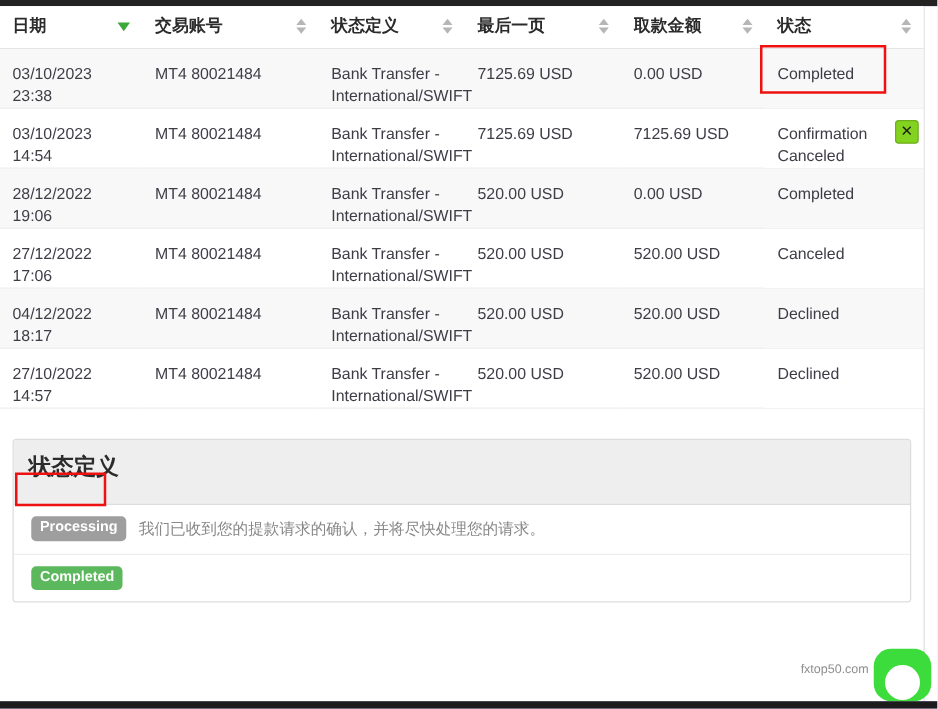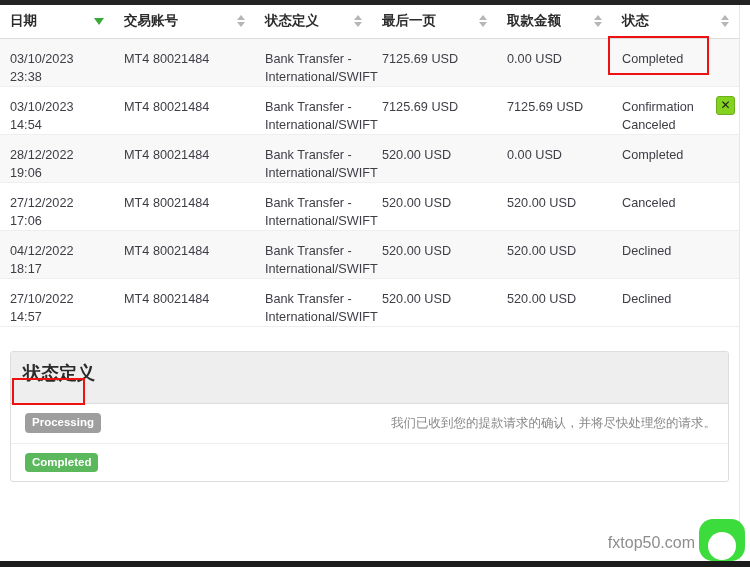--- a/index.html
+++ b/index.html
@@ -184,26 +184,26 @@
     border-radius: 4px;
     font-size: 11.5px;
     font-weight: bold;
     color: #ffffff;
     margin-right: 10px;
     line-height: 1.25;
     white-space: nowrap;
   }
   .badge.processing { background: #9e9e9e; }
   .badge.completed  { background: #5cb85c; }
-  .deftext { flex: 1 1 auto; line-height: 1.65; text-align: right; }
+  .deftext { flex: 1 1 auto; line-height: 1.65; }
 
   .watermark {
     position: absolute;
-    right: 44px; bottom: 9px;
-    font-size: 16px;
+    right: 44px; bottom: 20px;
+    font-size: 10px;
     color: #8d8d8d;
     z-index: 30;
   }
   .chat-widget {
     position: absolute;
     right: -6px; bottom: 0px;
     width: 46px; height: 42px;
     background: #3ddc3d;
     border-radius: 14px 14px 14px 14px;
     z-index: 35;

